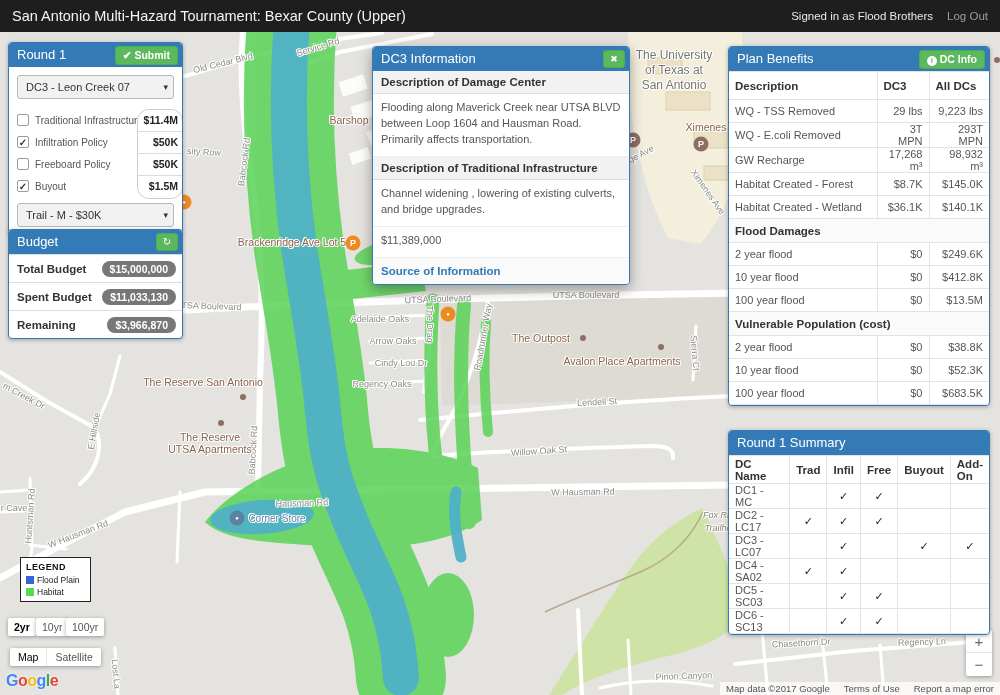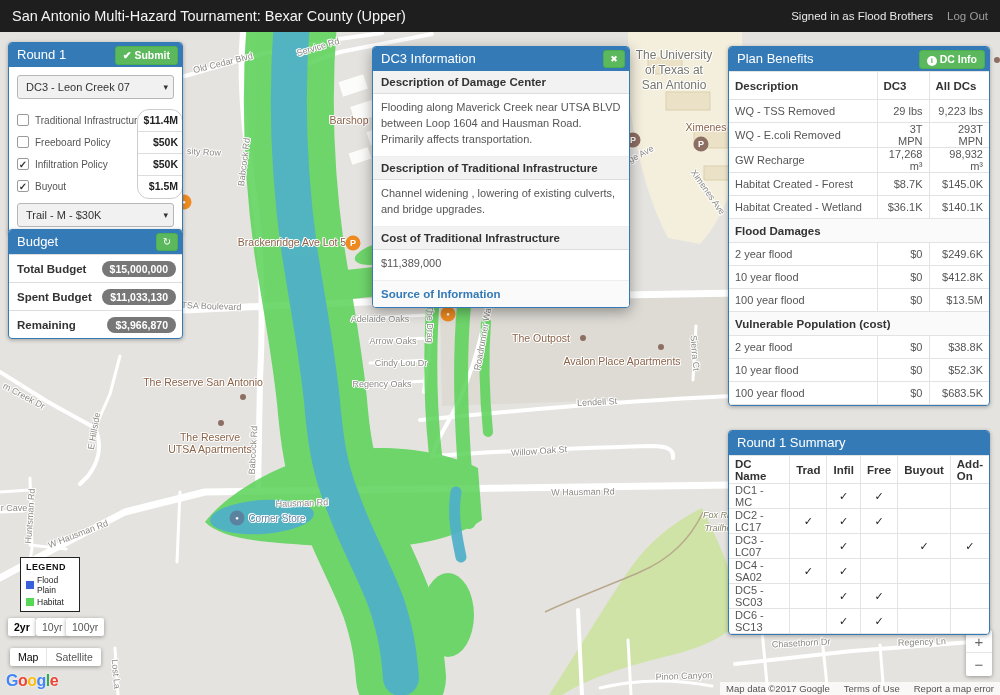--- a/index.html
+++ b/index.html
@@ -73,21 +73,21 @@
   #summary-panel { left:728px; top:430px; width:262px; }
   table { border-collapse:collapse; width:100%; }
   th,td { border:1px solid #e3e3e3; border-left:none; font-size:11px; color:#555; padding:0 6px; height:23px; }
   th { color:#333; font-weight:bold; font-size:11.5px; text-align:left; height:28px; }
   td.num { text-align:right; }
   tr.sec td { font-weight:bold; color:#333; background:#fafafa; font-size:11.5px; height:24px; }
   td:last-child, th:last-child { border-right:none; }
   #summary-panel td.ck { text-align:center; font-size:11px; color:#222; }
 
   
-  #legend { position:absolute; left:20px; top:557px; width:60px; background:#fff; border:1px solid #222; z-index:4; padding:4px 5px; }
+  #legend { position:absolute; left:20px; top:557px; width:71px; background:#fff; border:1px solid #222; z-index:4; padding:4px 5px; }
   #legend .lg-title { font-size:9px; font-weight:bold; color:#111; letter-spacing:.4px; margin-bottom:3px; }
   .lg-item { display:flex; align-items:center; font-size:8.5px; color:#222; margin-top:2px; }
   .swatch { width:8px; height:8px; margin-right:3px; flex:0 0 auto; }
   .mini-btn { position:absolute; background:#fff; border-radius:2px; box-shadow:0 1px 4px rgba(0,0,0,.35); font-size:10.5px;
               color:#565656; padding:3px 6px; z-index:4; cursor:pointer; }
   .mini-btn.sel { font-weight:bold; color:#000; }
   #base-ctl { position:absolute; left:10px; top:648px; background:#fff; border-radius:2px; box-shadow:0 1px 4px rgba(0,0,0,.35);
               z-index:4; display:flex; }
   #base-ctl span { font-size:10.5px; color:#565656; padding:3px 8px; cursor:pointer; }
   #base-ctl span.sel { font-weight:normal; color:#000; }
@@ -255,29 +255,29 @@
     <div class="sel-box">
       <span>DC3 - Leon Creek 07</span>
       <span class="caret">▾</span>
     </div>
     <div style="margin-top:10px;">
       <div class="opt-row">
         <span class="cb"></span>
         <span class="opt-label">Traditional Infrastructure</span>
       </div>
       <div class="opt-row">
+        <span class="cb checked"></span>
+        <span class="opt-label">Infiltration Policy</span>
+      </div>
+      <div class="opt-row">
         <span class="cb"></span>
         <span class="opt-label">Freeboard Policy</span>
       </div>
       <div class="opt-row">
         <span class="cb checked"></span>
-        <span class="opt-label">Infiltration Policy</span>
-      </div>
-      <div class="opt-row">
-        <span class="cb checked"></span>
         <span class="opt-label">Buyout</span>
       </div>
     </div>
     <div id="cost-box">
       <div class="cost">$11.4M</div>
       <div class="cost">$50K</div>
       <div class="cost">$50K</div>
       <div class="cost">$1.5M</div>
     </div>
     <div class="sel-box" style="margin-top:6px;">
@@ -307,21 +307,20 @@
 
   <div class="panel" id="dc3-modal">
     <div class="p-head">
       <span>DC3 Information</span>
       <span class="grn-sq"><span style="font-size:9px;">✖</span></span>
     </div>
     <div class="m-sec-h">Description of Damage Center</div>
     <div class="m-sec-b">Flooding along Maverick Creek near UTSA BLVD between Loop 1604 and Hausman Road. Primarily affects transportation.</div>
     <div class="m-sec-h">Description of Traditional Infrastructure</div>
     <div class="m-sec-b">Channel widening , lowering of existing culverts, and bridge upgrades.</div>
-    <div class="m-sec-h">Cost of Traditional Infrastructure</div>
     <div class="m-sec-b">$11,389,000</div>
     <div class="m-link">Source of Information</div>
   </div>
 
   <div class="panel" id="benefits-panel">
     <div class="p-head">
       <span>Plan Benefits</span>
       <span class="grn-btn"><span style="display:inline-block;width:10px;height:10px;border-radius:50%;background:#fff;color:#5cb85c;font-size:8px;line-height:10px;text-align:center;font-weight:bold;">i</span> <span>DC Info</span></span>
     </div>
     <table>

